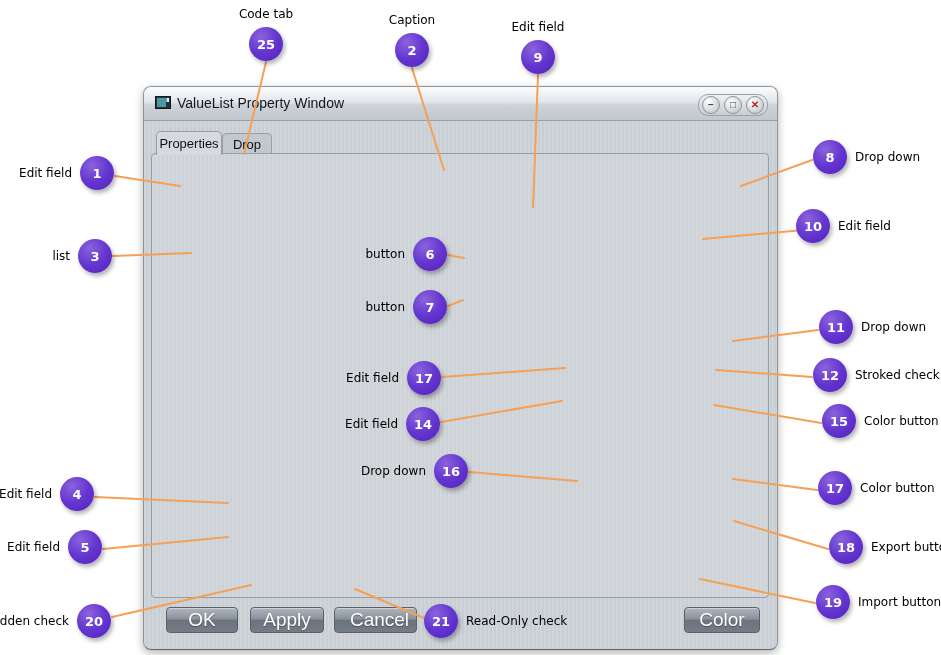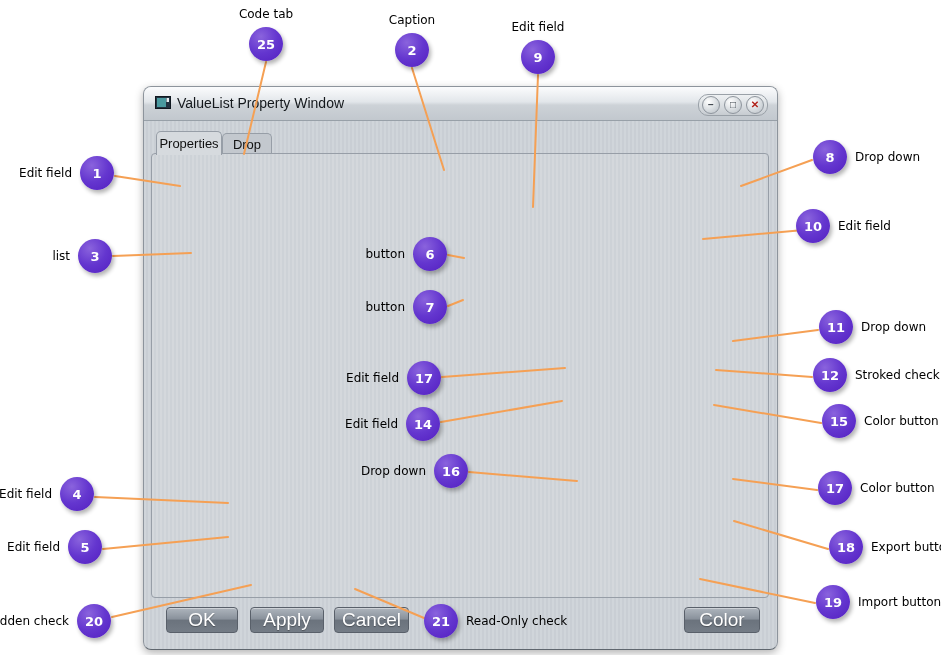--- a/index.html
+++ b/index.html
@@ -182,21 +182,21 @@
 <div class="checkbox" style="left:248px;top:571px;"></div>
 <span class="lbl" style="left:269px;top:572px;">Hidden</span>
 <div class="checkbox" style="left:347px;top:571px;"></div>
 <span class="lbl" style="left:368px;top:572px;">Read-Only</span>
 
 <div class="btn" style="left:553px;top:564px;width:72px;height:23px;">Import</div>
 <div class="btn" style="left:640px;top:564px;width:72px;height:23px;">Export</div>
 
 <div class="btn" style="left:166px;top:607px;width:70px;height:24px;">OK</div>
 <div class="btn" style="left:250px;top:607px;width:72px;height:24px;">Apply</div>
-<div class="btn" style="left:334px;top:607px;width:73px;height:24px;">Cancel</div>
+<div class="btn" style="left:334px;top:607px;width:73px;height:24px;padding-left:8px;">Cancel</div>
 <div class="btn" style="left:684px;top:607px;width:74px;height:24px;">Color</div>
 
 <svg id="lines" width="941" height="655">
   <g stroke="#f5a054" stroke-width="2" stroke-linecap="round">
     <line x1="115" y1="176" x2="180" y2="186"></line>
     <line x1="412" y1="68" x2="444" y2="170"></line>
     <line x1="113" y1="256" x2="191" y2="253"></line>
     <line x1="95" y1="497" x2="228" y2="503"></line>
     <line x1="103" y1="549" x2="228" y2="537"></line>
     <line x1="448" y1="255" x2="464" y2="258"></line>

